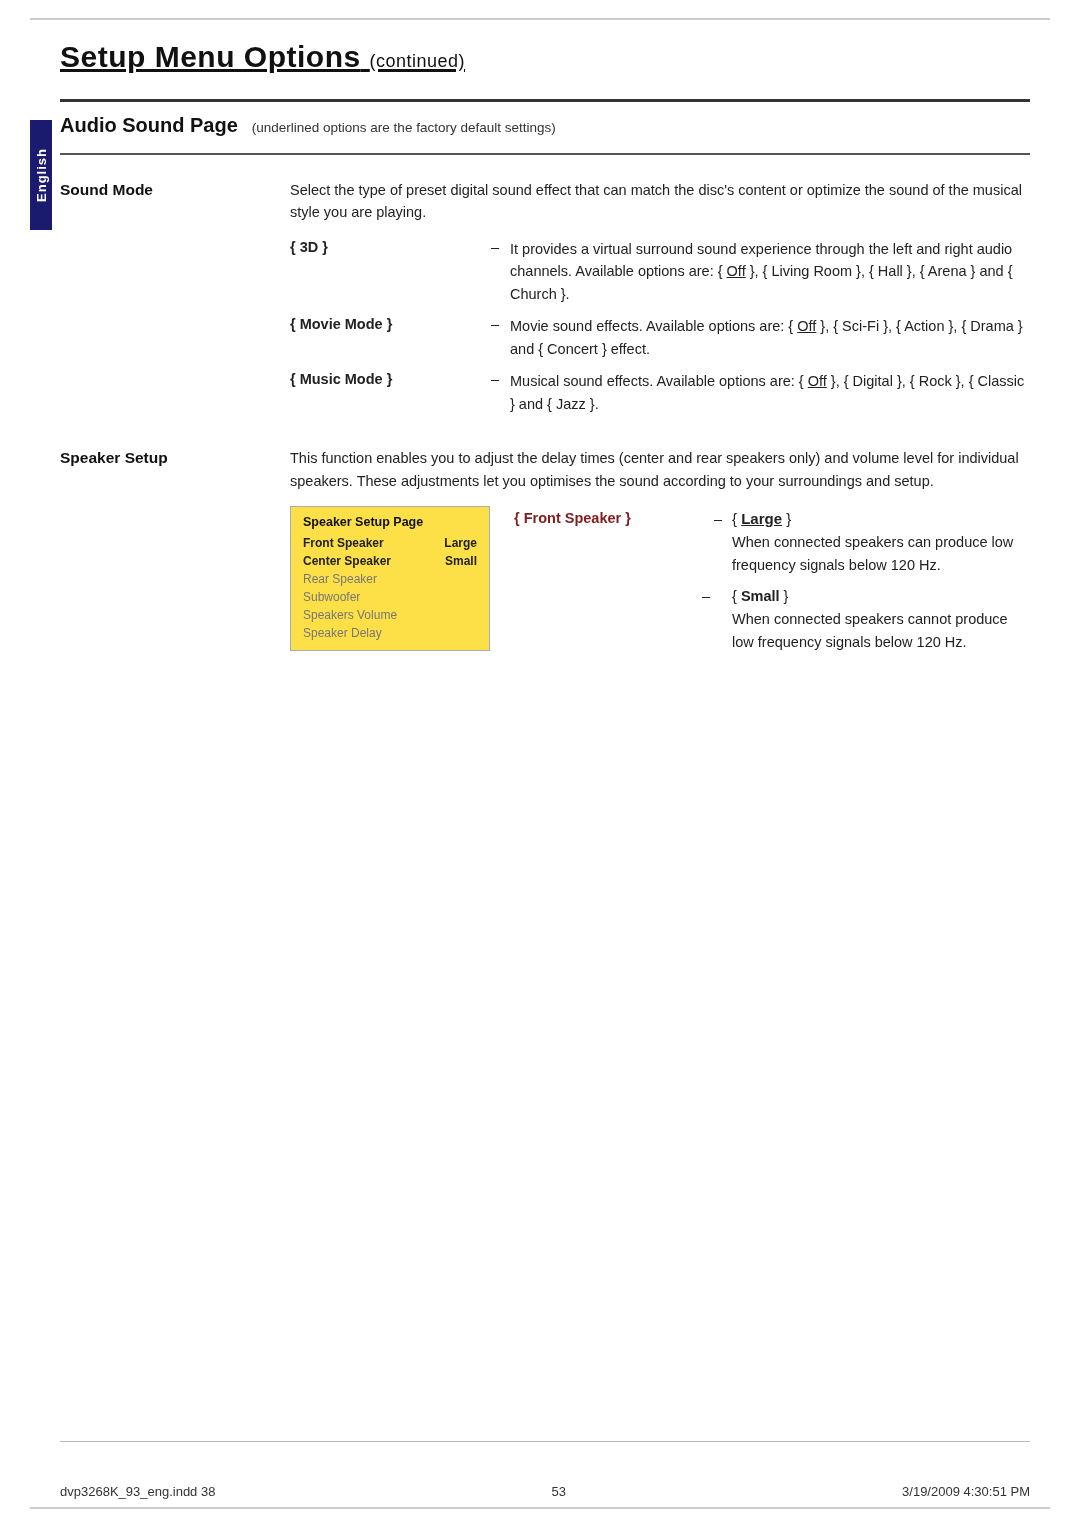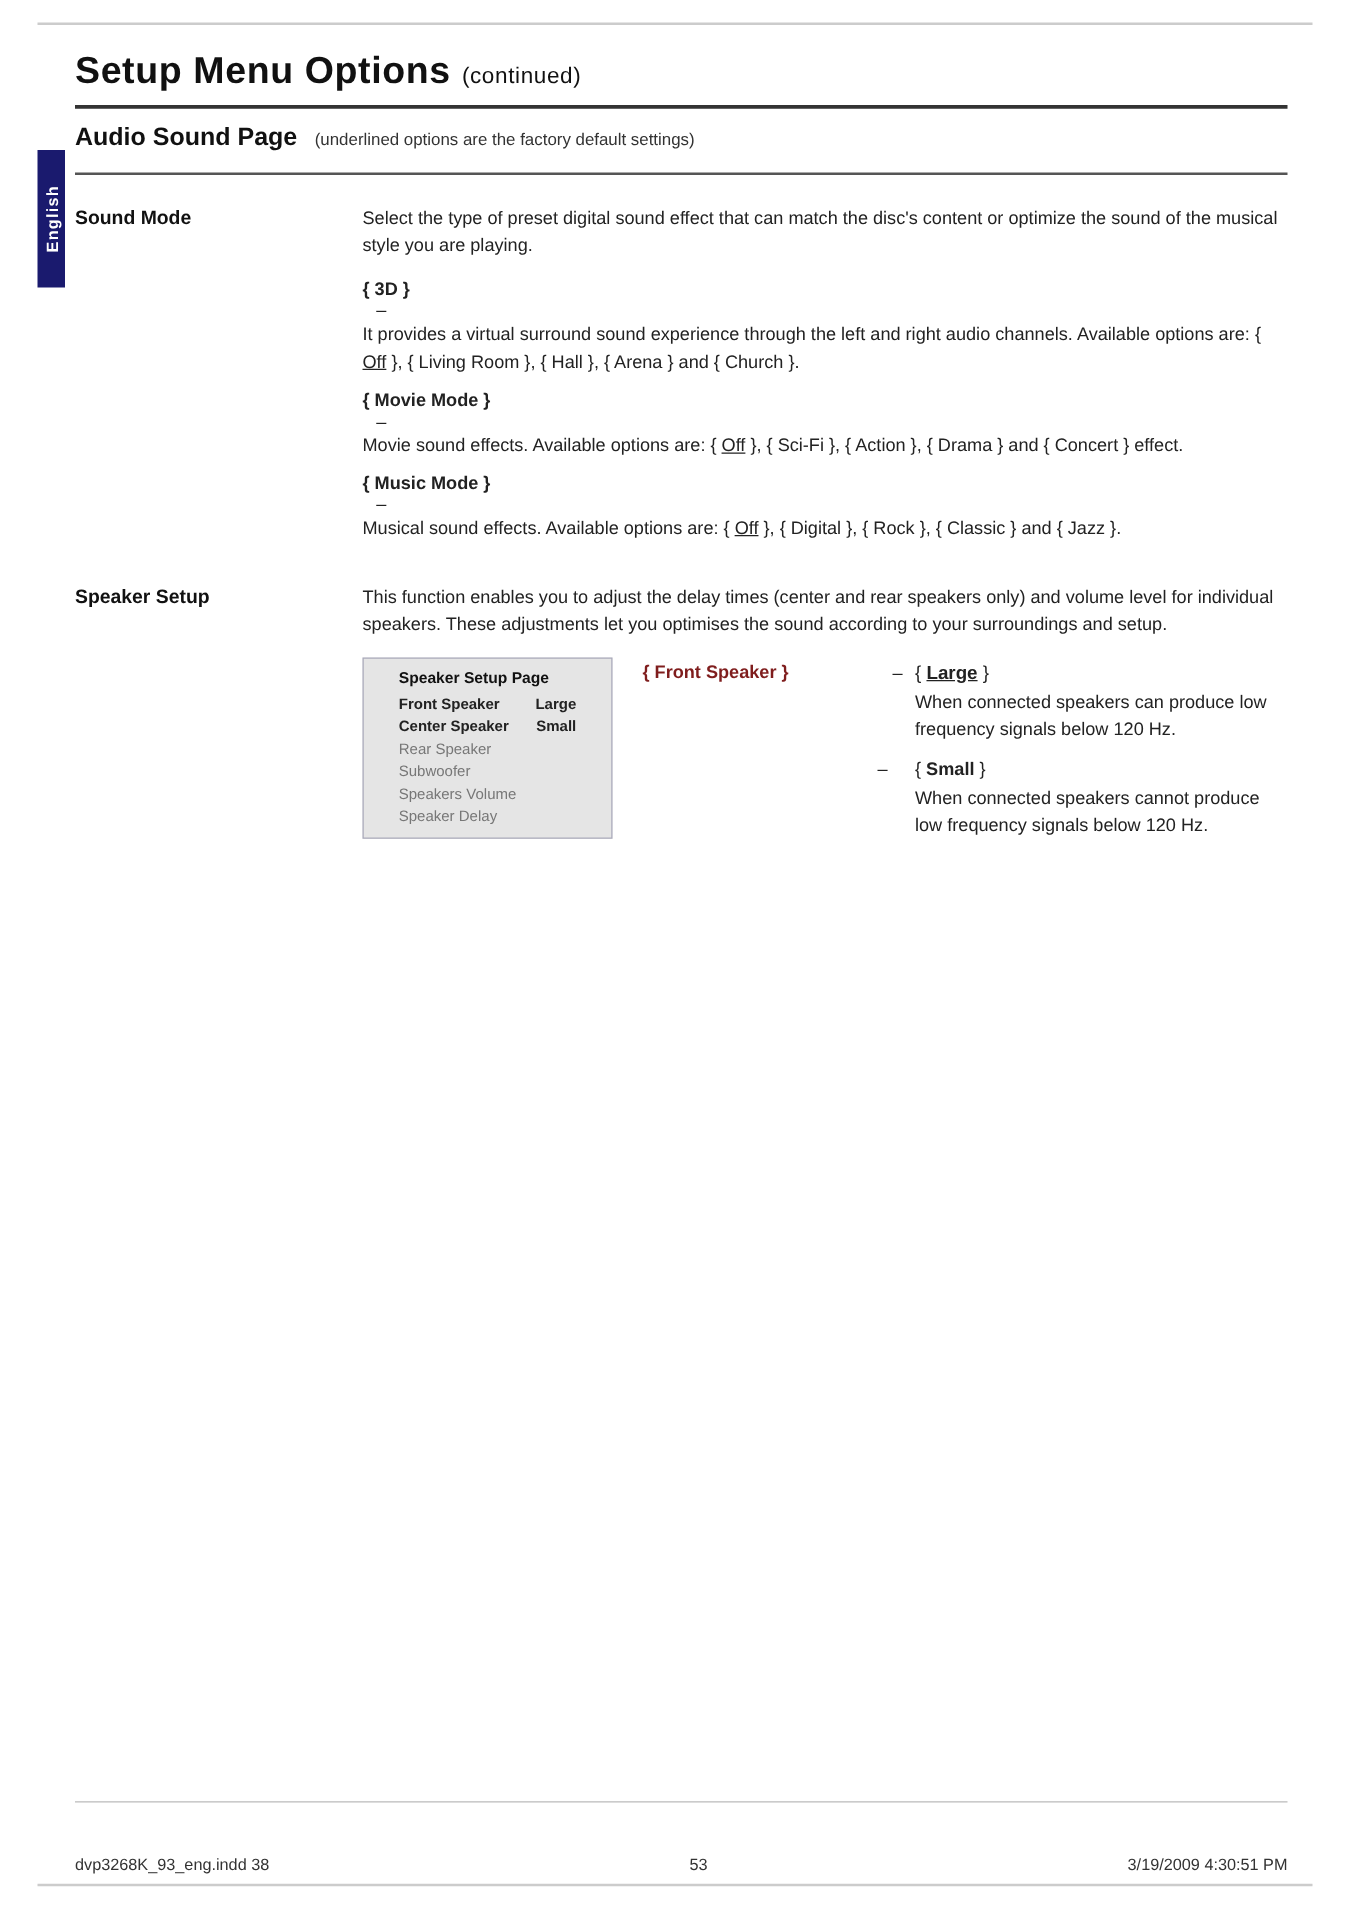--- a/index.html
+++ b/index.html
@@ -59,22 +59,23 @@
       top: 40px;
       left: 60px;
       right: 50px;
       bottom: 40px;
     }
 
     .page-title {
       font-size: 30px;
       font-weight: bold;
       color: #111;
-      margin-bottom: 10px;
+      margin-bottom: 25px;
       letter-spacing: 0.5px;
+      text-decoration: underline;
     }
 
     .page-title .continued {
       font-size: 18px;
       font-weight: normal;
     }
 
     .title-rule {
       border: none;
       border-top: 3px solid #333;
@@ -139,21 +140,20 @@
     .option-list {
       display: flex;
       flex-direction: column;
       gap: 10px;
     }
 
     .option-row {
       display: flex;
       align-items: flex-start;
       gap: 0;
-      flex-direction: column;
     }
 
     .option-name {
       min-width: 190px;
       font-size: 14.5px;
       color: #222;
       padding-top: 1px;
     }
 
     .option-dash {
@@ -186,23 +186,23 @@
 
     .speaker-intro {
       font-size: 14.5px;
       color: #222;
       line-height: 1.55;
       margin-bottom: 14px;
     }
 
     .speaker-menu-box {
       min-width: 200px;
-      background: #e5e5e5;
+      background: #fde047;
       border: 1px solid #aab;
-      padding: 8px 28px;
+      padding: 8px 12px;
       font-size: 12px;
       color: #333;
     }
 
     .speaker-menu-title {
       font-weight: bold;
       color: #111;
       font-size: 12.5px;
       margin-bottom: 5px;
     }

